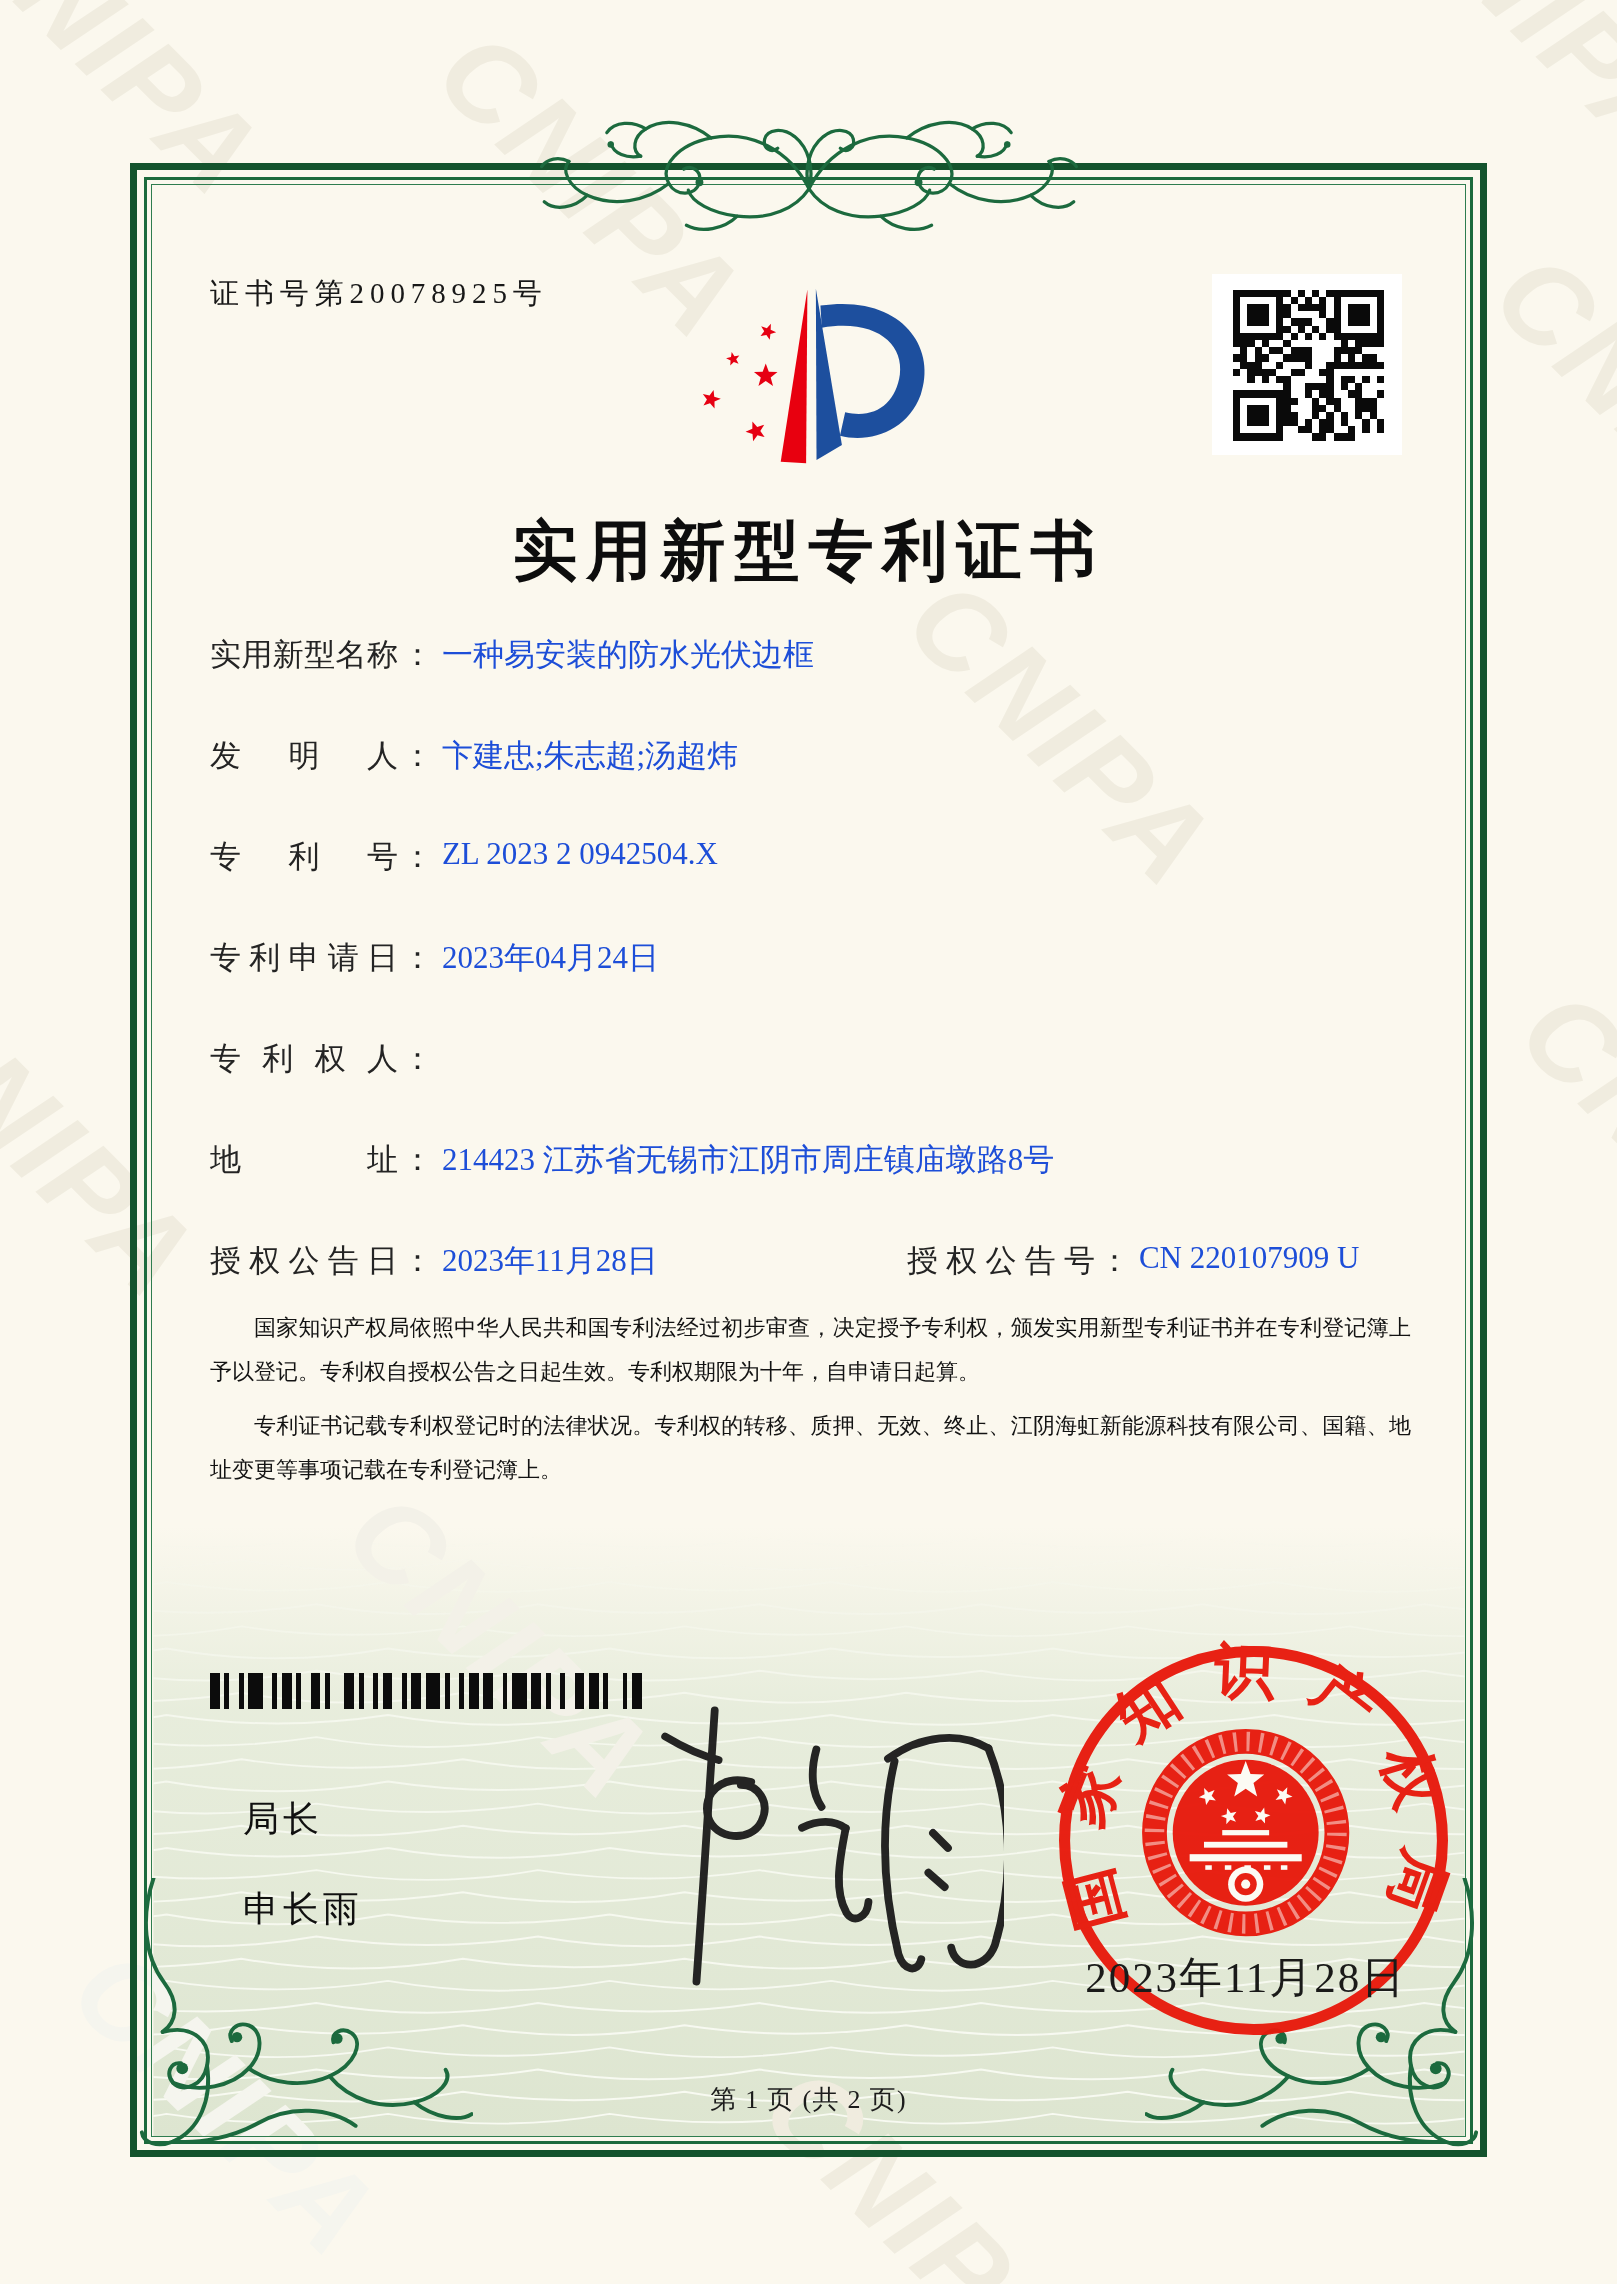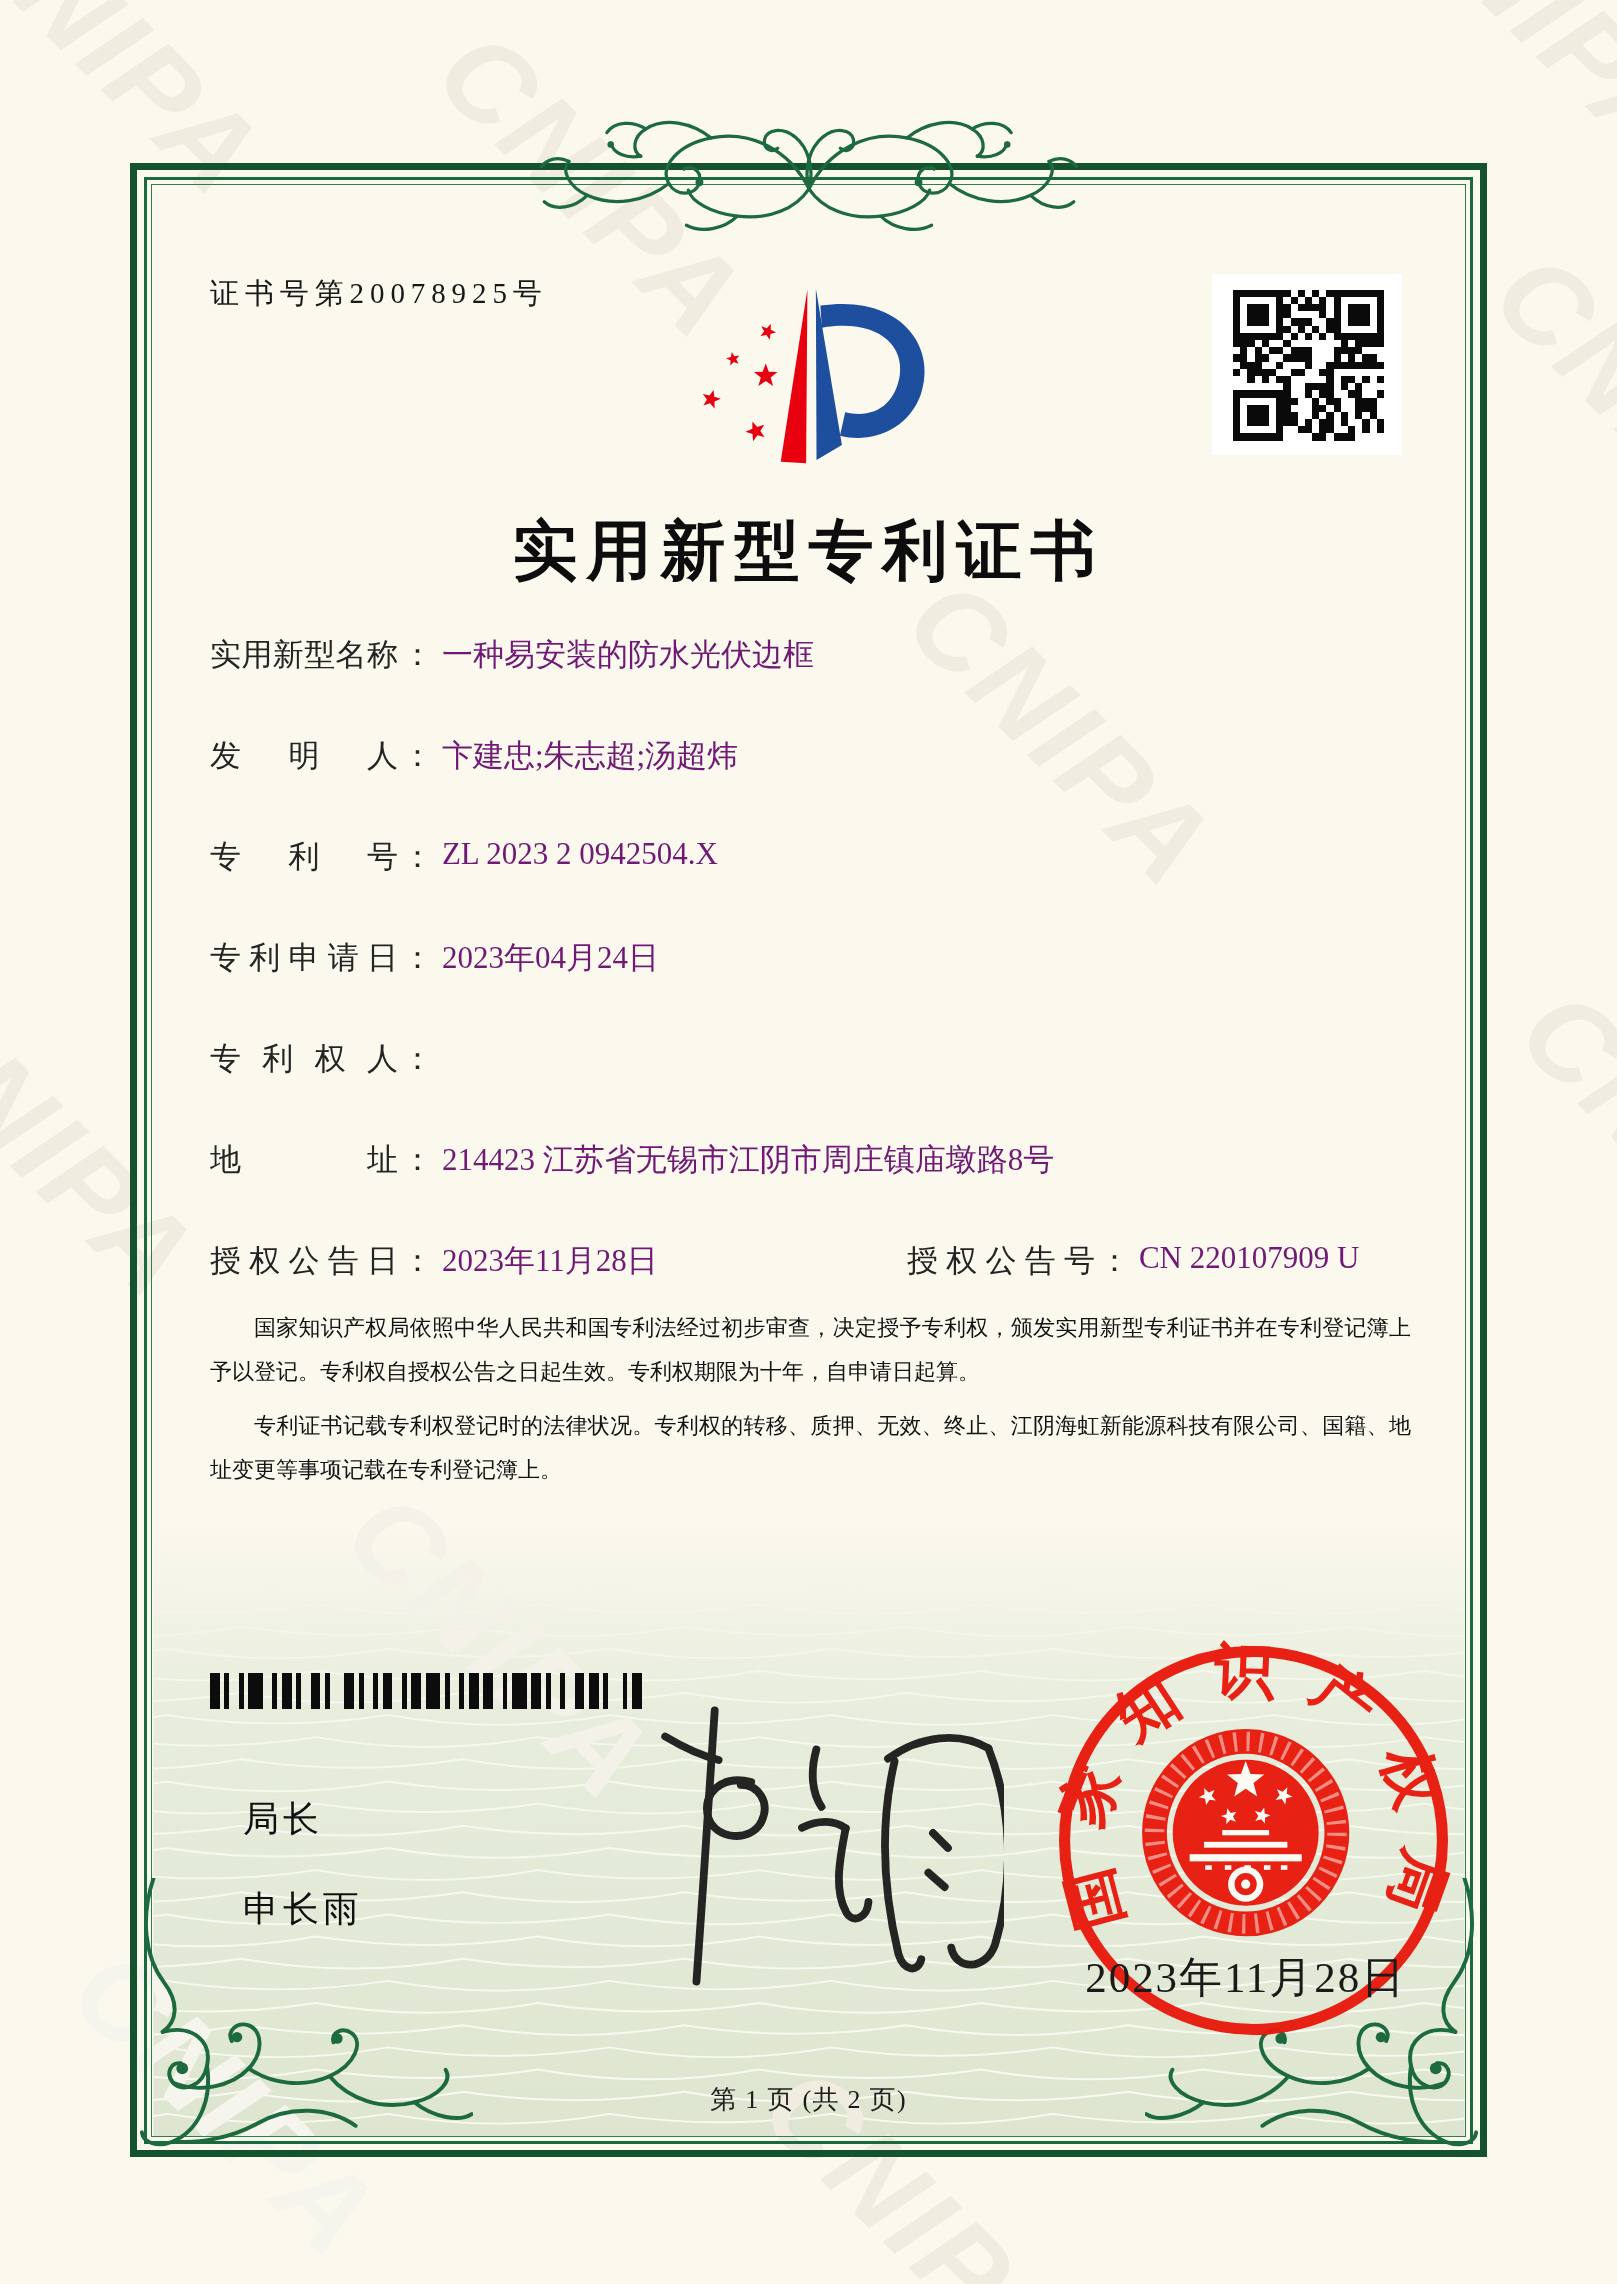--- a/index.html
+++ b/index.html
@@ -53,21 +53,21 @@
     position:absolute;left:0;top:507px;width:1617px;text-align:center;
     font-size:65px;font-weight:bold;letter-spacing:9px;color:#0d0d0d;
   }
 
   .fields{position:absolute;left:210px;top:634px;width:1207px;}
   .frow{position:relative;height:101px;font-size:31px;}
   .fpair{position:absolute;top:0;display:flex;align-items:flex-start;}
   .fpair.second{left:697px;}
   .flabel{display:inline-block;width:188px;text-align:justify;text-align-last:justify;color:#242424;}
   .fcolon{display:inline-block;margin:0 9px 0 3.9px;color:#242424;}
-  .fvalue{white-space:nowrap;color:#701a75;}
+  .fvalue{white-space:nowrap;color:#1d4ed8;}
 
   .body-text{
     position:absolute;left:210px;top:1306px;width:1201px;
     font-size:22px;line-height:44px;text-align:justify;color:#131313;
   }
   .body-text p{margin:0 0 10.4px 0;text-indent:2em;}
 
   .barcode{position:absolute;left:210px;top:1673px;width:432px;height:36px;display:flex;align-items:stretch;}
   .barcode i{display:block;height:100%;}
   .barcode i.k{background:#0c0c0c;}

